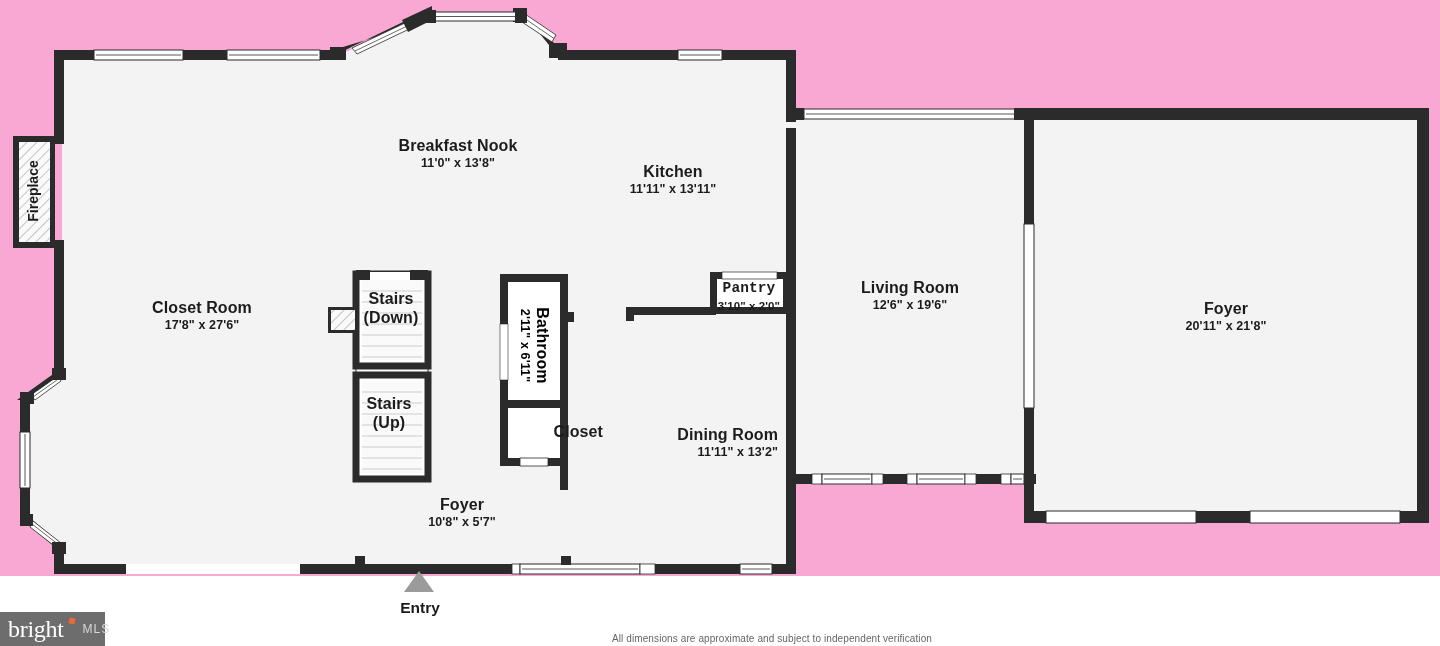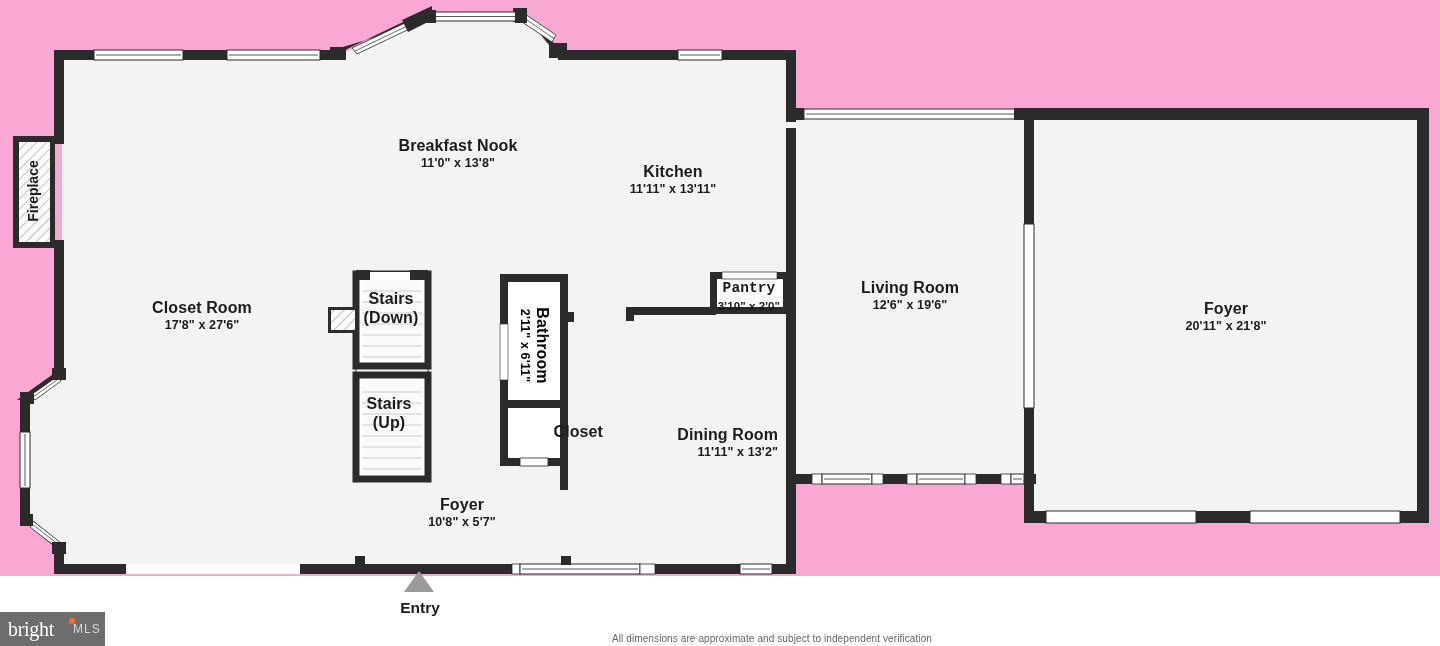--- a/index.html
+++ b/index.html
@@ -82,21 +82,21 @@
     width: 105px;
     height: 34px;
     background: #6d6d6d;
     display: flex;
     align-items: center;
     padding-left: 8px;
     box-sizing: border-box;
   }
   .logo-bright {
     font-family: "Liberation Serif", serif;
-    font-size: 20px;
+    font-size: 24px;
     color: #ffffff;
     font-weight: normal;
     letter-spacing: -0.3px;
     line-height: 22px;
   }
   .logo-mls {
     font-family: "Liberation Sans", sans-serif;
     font-size: 12px;
     color: #d8d8d8;
     letter-spacing: 1px;

